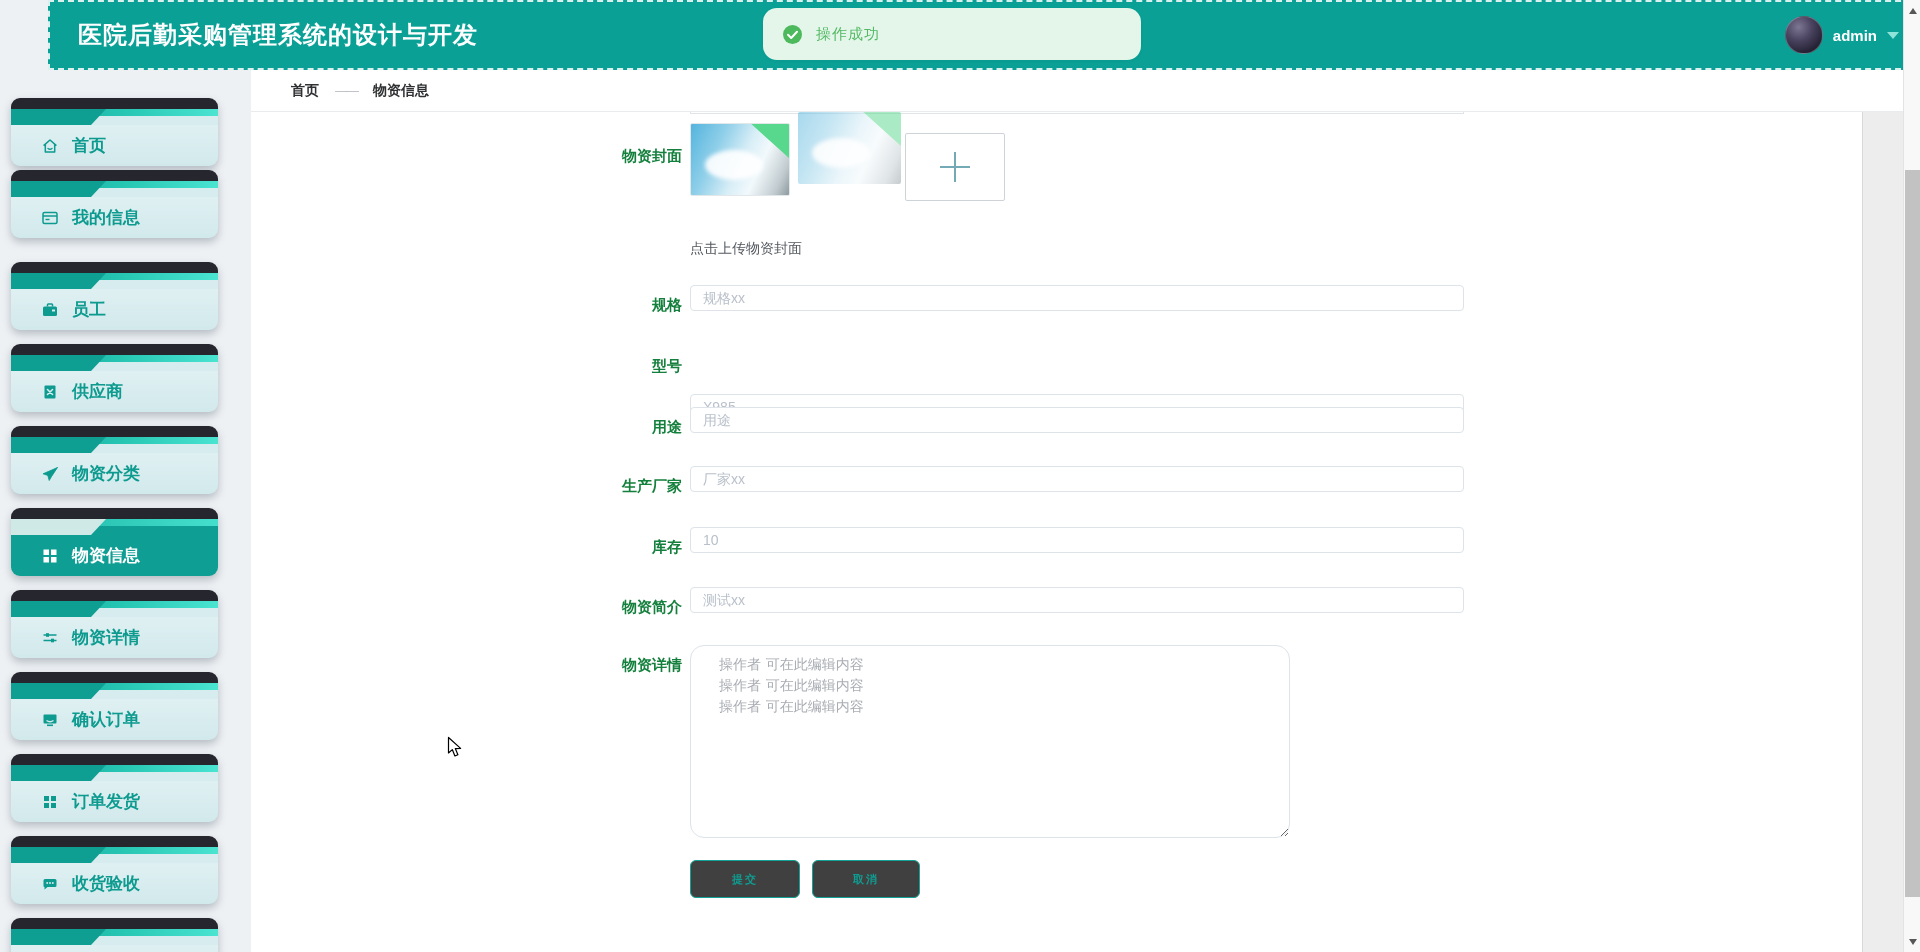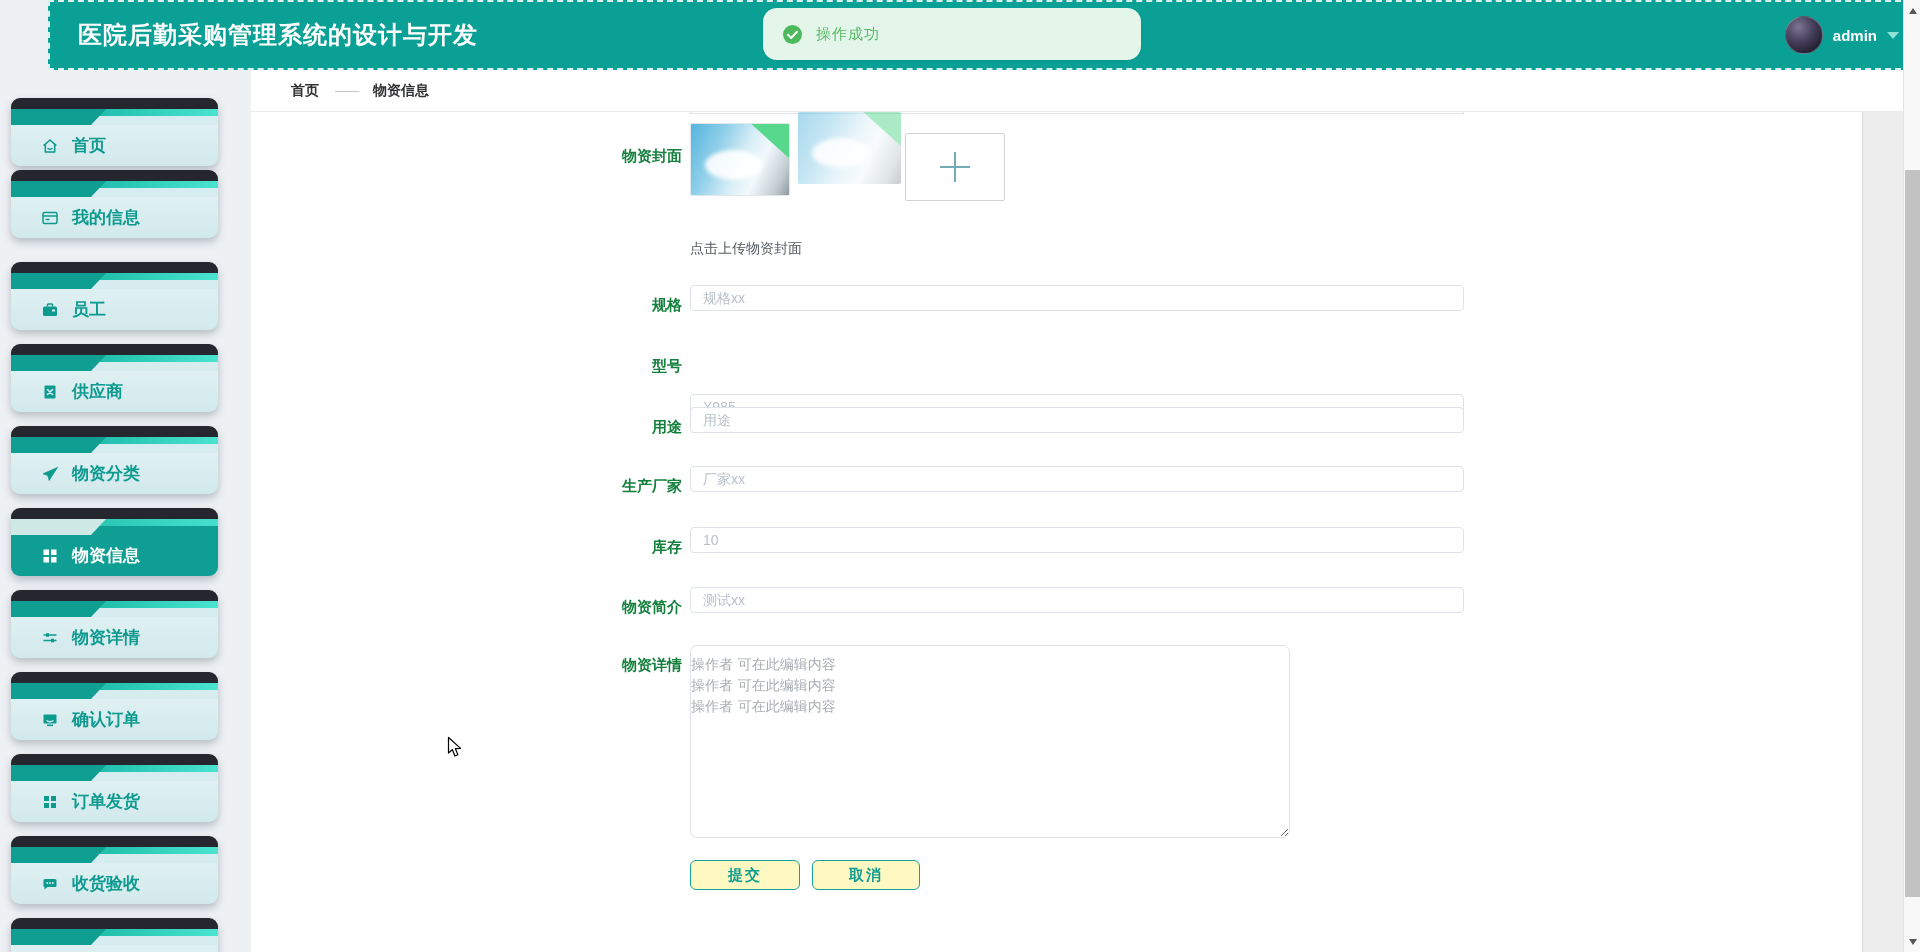--- a/index.html
+++ b/index.html
@@ -73,25 +73,25 @@
   .plus:before, .plus:after { content:""; position:absolute; background:#74aab5; }
   .plus:before { left:14px; top:0; width:2px; height:30px; }
   .plus:after { left:0; top:14px; width:30px; height:2px; }
   .upload-hint { position:absolute; left:690px; top:240px; font-size:14px; color:#54595f; z-index:5; }
 
   .finput { position:absolute; left:690px; width:774px; height:26px; border:1px solid #dde3e8; border-radius:4px;
             background:#fff; padding:0 12px; font-size:14px; color:#606266; z-index:5;
             font-family:"Liberation Sans","DejaVu Sans",sans-serif; }
   .finput::placeholder { color:#b9c0ca; opacity:1; }
   .ftextarea { position:absolute; left:690px; top:645px; width:600px; height:193px; border:1px solid #dde3e8;
-               border-radius:7px; background:#fff; padding:8px 0; font-size:14px; line-height:21px;
+               border-radius:14px; background:#fff; padding:8px 28px; font-size:14px; line-height:21px;
                color:#a9adb3; resize:both; tab-size:4; z-index:5;
                font-family:"Liberation Sans","DejaVu Sans",sans-serif; }
-  .btn { position:absolute; top:860px; height:30px; background:#fef9c3; border:1px solid #12a296; border-radius:6px;
-         color:#0f9c91; font-size:15px; font-weight:bold; cursor:pointer; z-index:5; letter-spacing:2px;
+  .btn { position:absolute; top:860px; height:38px; background:#404040; border:1px solid #12a296; border-radius:6px;
+         color:#0f9c91; font-size:11px; font-weight:bold; cursor:pointer; z-index:5; letter-spacing:2px;
          font-family:"Liberation Sans","DejaVu Sans",sans-serif; }
   .btn-submit { left:690px; width:110px; }
   .btn-cancel { left:812px; width:108px; }
 
   
   .scrollbar { position:absolute; left:1903px; top:0; width:17px; height:952px; background:#f8f8f8;
                border-left:1px solid #e3e3e3; z-index:50; }
   .sb-arrow { position:absolute; left:0; width:17px; height:17px; display:flex; align-items:center; justify-content:center; cursor:pointer; }
   .sb-up { top:2px; }
   .sb-down { bottom:2px; }

